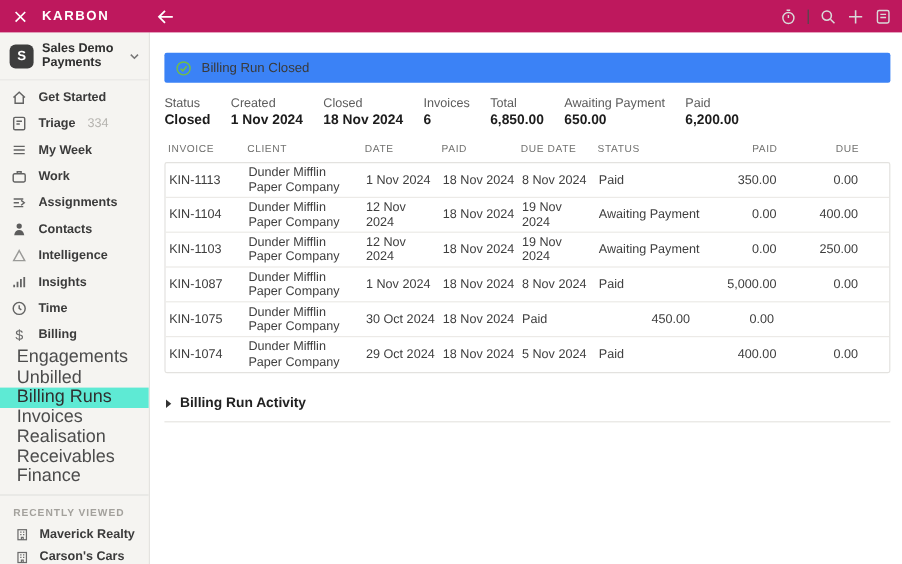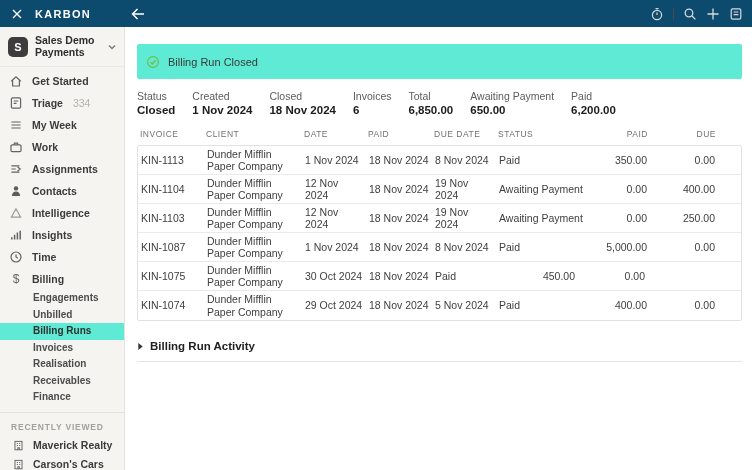--- a/index.html
+++ b/index.html
@@ -1,20 +1,20 @@
 <!DOCTYPE html>
 <html><head>
 <meta charset="utf-8">
 <style>
   * { margin:0; padding:0; box-sizing:border-box; }
   html,body { width:752px; height:470px; overflow:hidden; }
   body { font-family:"Liberation Sans", sans-serif; background:#fff; }
 
   
-  .topbar { position:relative; height:27px; background:#0c4a6e; color:#fff;
+  .topbar { position:relative; height:27px; background:#be185d; color:#fff;
             display:flex; align-items:center; flex:none; }
   .tb-close { margin-left:10px; width:14px; height:14px; display:flex; cursor:pointer; }
   .tb-brand { margin-left:11px; font-size:11px; font-weight:bold; letter-spacing:1.3px; }
   .tb-back { position:absolute; left:130px; top:6px; width:16px; height:16px; cursor:pointer; }
   .tb-title { position:absolute; left:436px; top:50%; transform:translate(-50%,-50%);
               font-size:11px; font-weight:bold; letter-spacing:.2px; white-space:nowrap; }
   .tb-icons { position:absolute; right:9px; top:0; height:27px; display:flex; align-items:center; gap:9px; }
   .tb-ic { width:14px; height:14px; display:flex; cursor:pointer; }
   .tb-sep { width:1px; height:12px; background:#4b4b4b; }
 
@@ -28,32 +28,32 @@
             border-bottom:1px solid #e9e8e5; cursor:pointer; }
   .tenant-avatar { width:20px; height:20px; border-radius:5px; background:#3d3d3d; color:#fff;
                    font-size:11px; font-weight:bold; display:flex; align-items:center; justify-content:center; flex:none; }
   .tenant-name { flex:1; font-size:10.5px; font-weight:bold; color:#2e2e2e; line-height:11.5px; }
   .nav { padding-top:3px; }
   .nav-item { height:22px; display:flex; align-items:center; gap:9px; padding-left:9px; cursor:pointer; }
   .nav-ic { width:14px; height:14px; flex:none; display:flex; align-items:center; justify-content:center; }
   .nav-label { font-size:10.5px; font-weight:bold; color:#3b3b3b; white-space:nowrap; }
   .badge { font-size:10.5px; font-weight:normal; color:#b5b3af; margin-left:1px; }
   .dollar { font-size:12px; color:#666; font-weight:normal; line-height:14px; }
-  .sub-item { height:16.5px; line-height:16.5px; padding-left:33px; font-size:10px;
-              color:#4c4c4c; cursor:pointer; white-space:nowrap;font-weight:bold; }
+  .sub-item { height:16.5px; line-height:16.5px; padding-left:14px; font-size:15px;
+              color:#4c4c4c; cursor:pointer; white-space:nowrap; }
   .sub-item.selected { background:#5eead4; color:#2f2f2f; }
   .side-div { height:1px; background:#e2e1de; margin:6px 0 4px; }
   .recent-head { padding:5px 0 4px 11px; font-size:8.5px; font-weight:bold;
                  letter-spacing:.8px; color:#a3a19c; }
   .recent-item { height:19px; display:flex; align-items:center; gap:8px; padding-left:11px;
                  font-size:10.5px; font-weight:bold; color:#3b3b3b; cursor:pointer; white-space:nowrap; }
 
   
   .main { flex:1; background:#fff; padding:0 10px 0 12px; overflow:hidden; }
-  .banner { margin-top:17px; height:35px; background:#5eead4; border-radius:2px;
+  .banner { margin-top:17px; height:25px; background:#3b82f6; border-radius:2px;
             display:flex; align-items:center; gap:8px; padding-left:9px;
             font-size:11px; color:#3a3a3a; }
   .summary { display:flex; gap:17px; margin-top:11px; }
   .sum-label { font-size:10.5px; color:#5c5c5c; margin-bottom:2px; white-space:nowrap; }
   .sum-value { font-size:11.5px; font-weight:bold; color:#1c1c1c; white-space:nowrap; }
 
   .grid-cols { display:grid; grid-template-columns:66px 98px 64px 66px 64px 100px 1fr 70px; }
   .thead { margin-top:13px; padding:0 0 6px 3px; }
   .th { font-size:8.5px; letter-spacing:.5px; color:#71716f; white-space:nowrap; }
   .th:nth-last-child(2) { text-align:right; padding-right:24px; }

